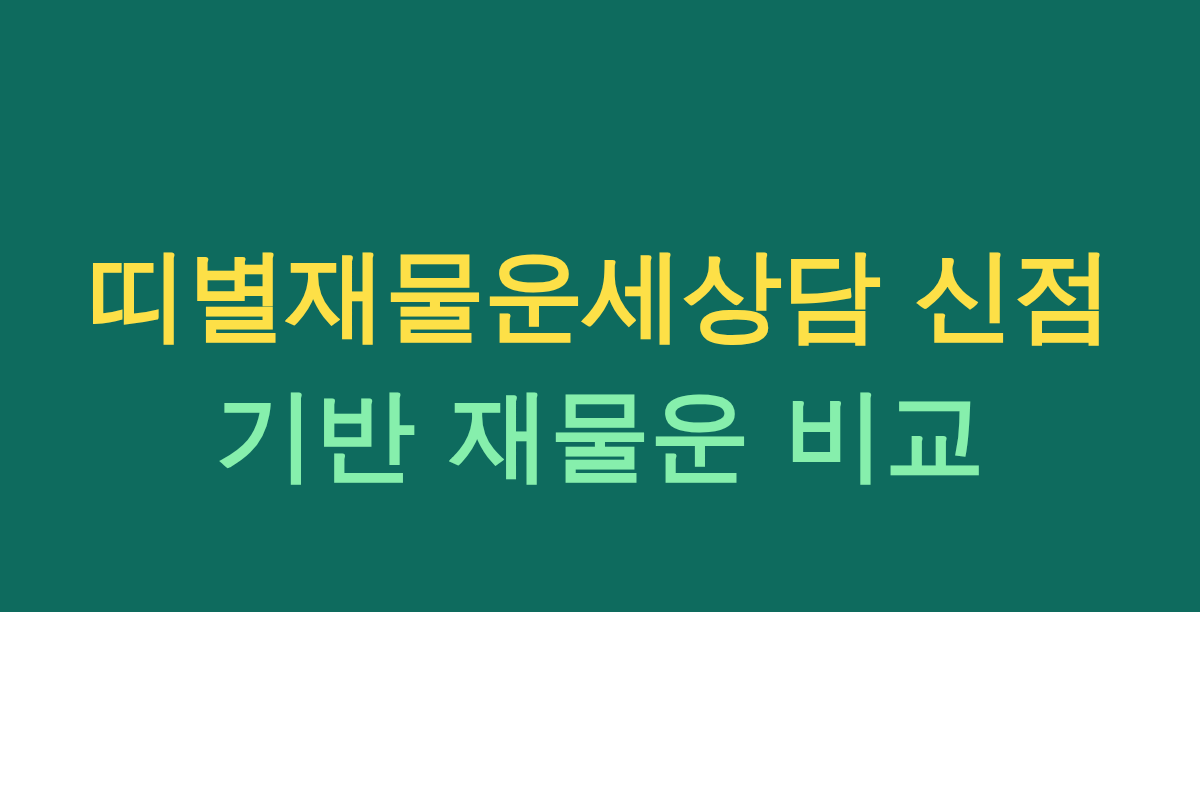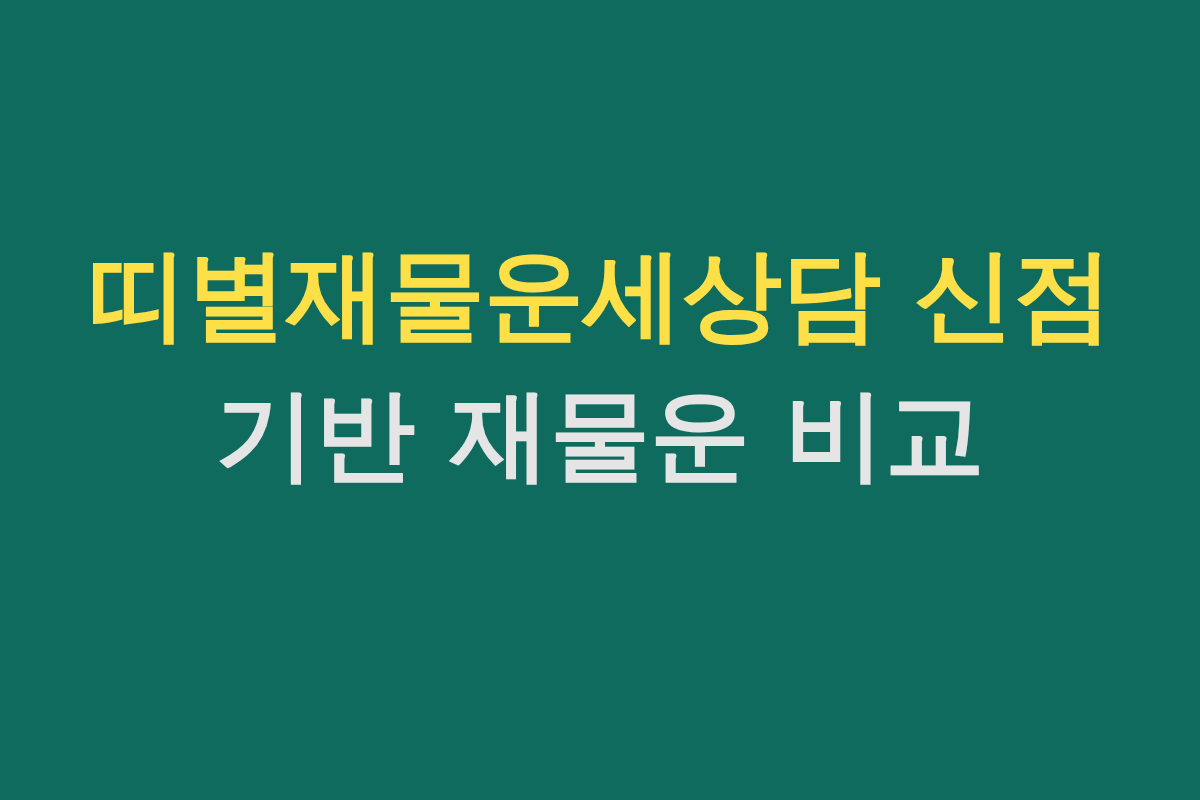--- a/index.html
+++ b/index.html
@@ -11,21 +11,21 @@
   body {
     width: 1200px;
     height: 800px;
     overflow: hidden;
     font-family: "Liberation Sans", "DejaVu Sans", sans-serif;
   }
 
   .banner {
     position: relative;
     width: 1200px;
-    height: 800px;
+    height: 612px;
     box-sizing: border-box;
     display: flex;
     flex-direction: column;
     align-items: center;
     justify-content: center;
     background-color: #0e6b5e;
     overflow: hidden;
   }
 
   .title-block {
@@ -64,17 +64,17 @@
 </style>
 </head>
 <body>
 
 <div class="banner" style="background-color: rgb(14, 107, 94);">
 
   <div class="title-block">
 
     <span class="title-line title-line-1" style="color: rgb(253, 224, 71);">띠별재물운세상담 신점</span>
 
-    <span class="title-line title-line-2" style="color: #e5e5e5;">기반 재물운 비교</span>
+    <span class="title-line title-line-2" style="color: #86efac;">기반 재물운 비교</span>
 
   </div>
 
 </div>
 
 </body></html>

